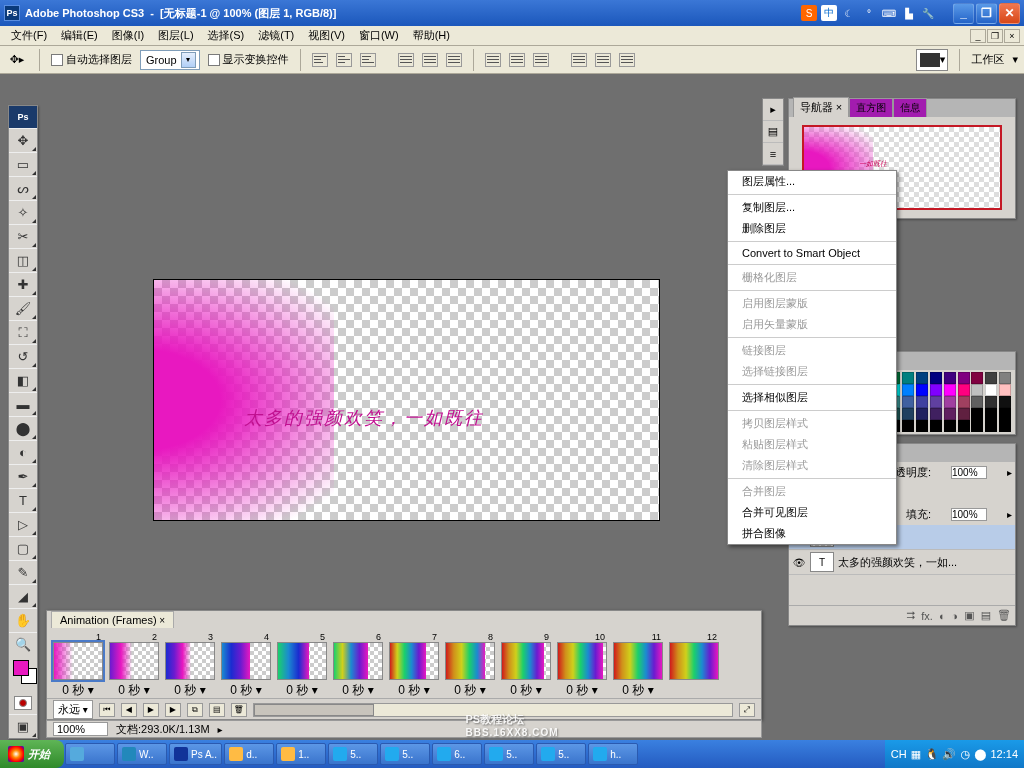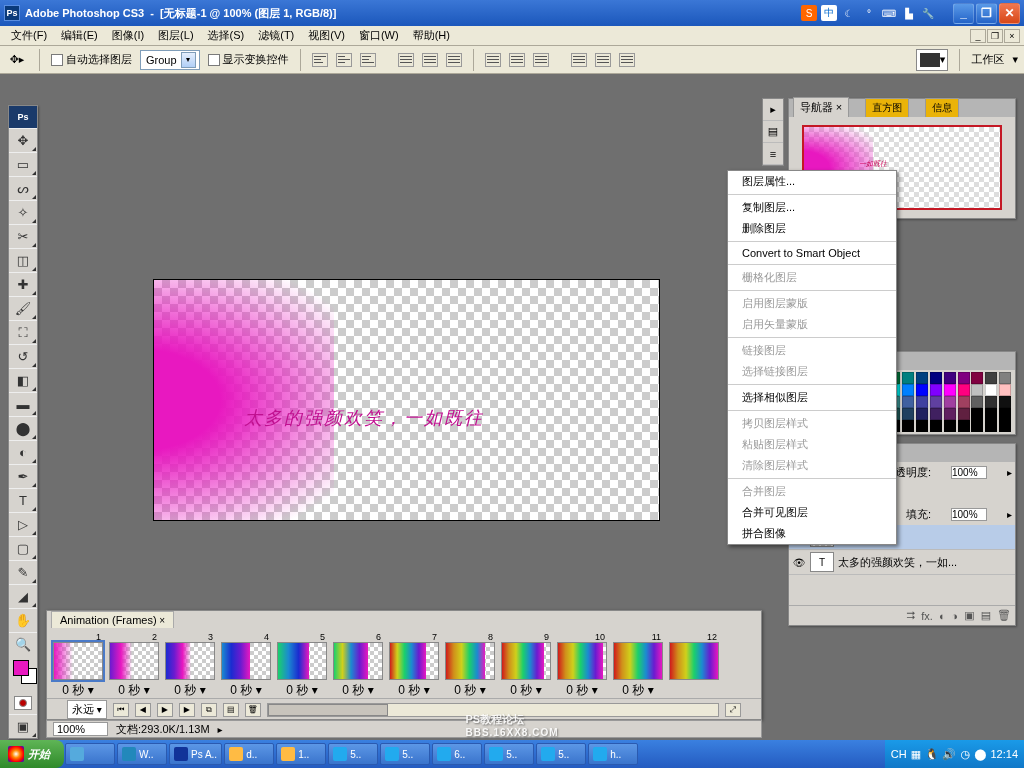--- a/index.html
+++ b/index.html
@@ -55,31 +55,31 @@
 
 .anim{ position:absolute; left:46px; bottom:48px; width:716px; height:110px; background:#d6d3ce; border:1px solid #888; box-shadow:1px 1px 3px #0006; }
 .anim .tab{ display:inline-block; padding:2px 8px; background:#ece9d8; border:1px solid #aaa; border-bottom:none; margin-left:4px; font-size:10px; }
 .anim .frames{ display:flex; gap:6px; padding:4px 6px; overflow:hidden; height:70px; align-items:flex-start; }
 .frame{ width:50px; }
 .frame .num{ font-size:9px; text-align:right; padding-right:2px; }
 .frame .thumb{ width:50px; height:38px; border:1px solid #888; background-image:linear-gradient(45deg,#ccc 25%,transparent 25%),linear-gradient(-45deg,#ccc 25%,transparent 25%),linear-gradient(45deg,transparent 75%,#ccc 75%),linear-gradient(-45deg,transparent 75%,#ccc 75%); background-size:8px 8px; background-position:0 0,0 4px,4px -4px,-4px 0; background-color:#fff; position:relative; overflow:hidden; }
 .frame.sel .thumb{ outline:2px solid #4a7ac8; }
 .frame .delay{ font-size:12px; text-align:center; margin-top:2px; }
 .fthumb-g{ position:absolute; left:0; top:0; bottom:0; width:40%; }
-.anim .ctrl{ height:22px; display:flex; align-items:center; gap:6px; padding:0 20px; border-top:1px solid #aaa; }
+.anim .ctrl{ height:22px; display:flex; align-items:center; gap:6px; padding:0 6px; border-top:1px solid #aaa; }
 .anim .ctrl .btn{ width:16px; height:14px; border:1px solid #999; background:#ece9d8; display:flex; align-items:center; justify-content:center; font-size:8px; }
 .anim .loop{ font-size:10px; border:1px solid #999; padding:1px 4px; background:#fff; }
 .anim .scroll{ flex:1; height:14px; border:1px solid #999; background:#ece9d8; position:relative; }
 .anim .scroll .th{ position:absolute; left:0; top:0; height:12px; width:120px; background:#c8c4bc; border:1px solid #888; }
 
 
 .rdock{ position:absolute; top:98px; right:8px; width:228px; display:flex; flex-direction:column; gap:2px; }
 .panel{ background:#d6d3ce; border:1px solid #888; box-shadow:1px 1px 2px #0005; }
-.panel .tabs{ display:flex; background:#b5b5b5; height:18px; align-items:flex-end; padding-left:4px; gap:16px; }
-.panel .tab{ padding:2px 6px; background:#eab308; border:1px solid #999; border-bottom:none; font-size:10px; }
+.panel .tabs{ display:flex; background:#b5b5b5; height:18px; align-items:flex-end; padding-left:4px; gap:0; }
+.panel .tab{ padding:2px 6px; background:#a21caf; border:1px solid #999; border-bottom:none; font-size:10px; }
 .panel .tab.active{ background:#d6d3ce; }
 .panel .body{ padding:4px; }
 .nav-thumb{ margin:4px auto; width:200px; height:85px; border:2px solid #c41824; background-image:linear-gradient(45deg,#ddd 25%,transparent 25%),linear-gradient(-45deg,#ddd 25%,transparent 25%),linear-gradient(45deg,transparent 75%,#ddd 75%),linear-gradient(-45deg,transparent 75%,#ddd 75%); background-size:10px 10px; background-position:0 0,0 5px,5px -5px,-5px 0; background-color:#fff; position:relative; }
 .nav-thumb .g{ position:absolute; left:0; top:0; bottom:0; width:35%; background:radial-gradient(ellipse at -10% 50%,#e818c0 0%,#e818c0 30%,rgba(232,24,192,0) 90%); }
 .nav-thumb .t{ position:absolute; left:28%; top:40%; font-size:7px; color:#c05; font-style:italic; }
 
 .swatches{ display:grid; grid-template-columns:repeat(16,1fr); gap:0; padding:2px; }
 .swatches div{ width:12px; height:12px; border:1px solid #0003; }
 
 .layers .row{ display:flex; align-items:center; padding:2px 3px; border-bottom:1px solid #bbb; gap:4px; }

